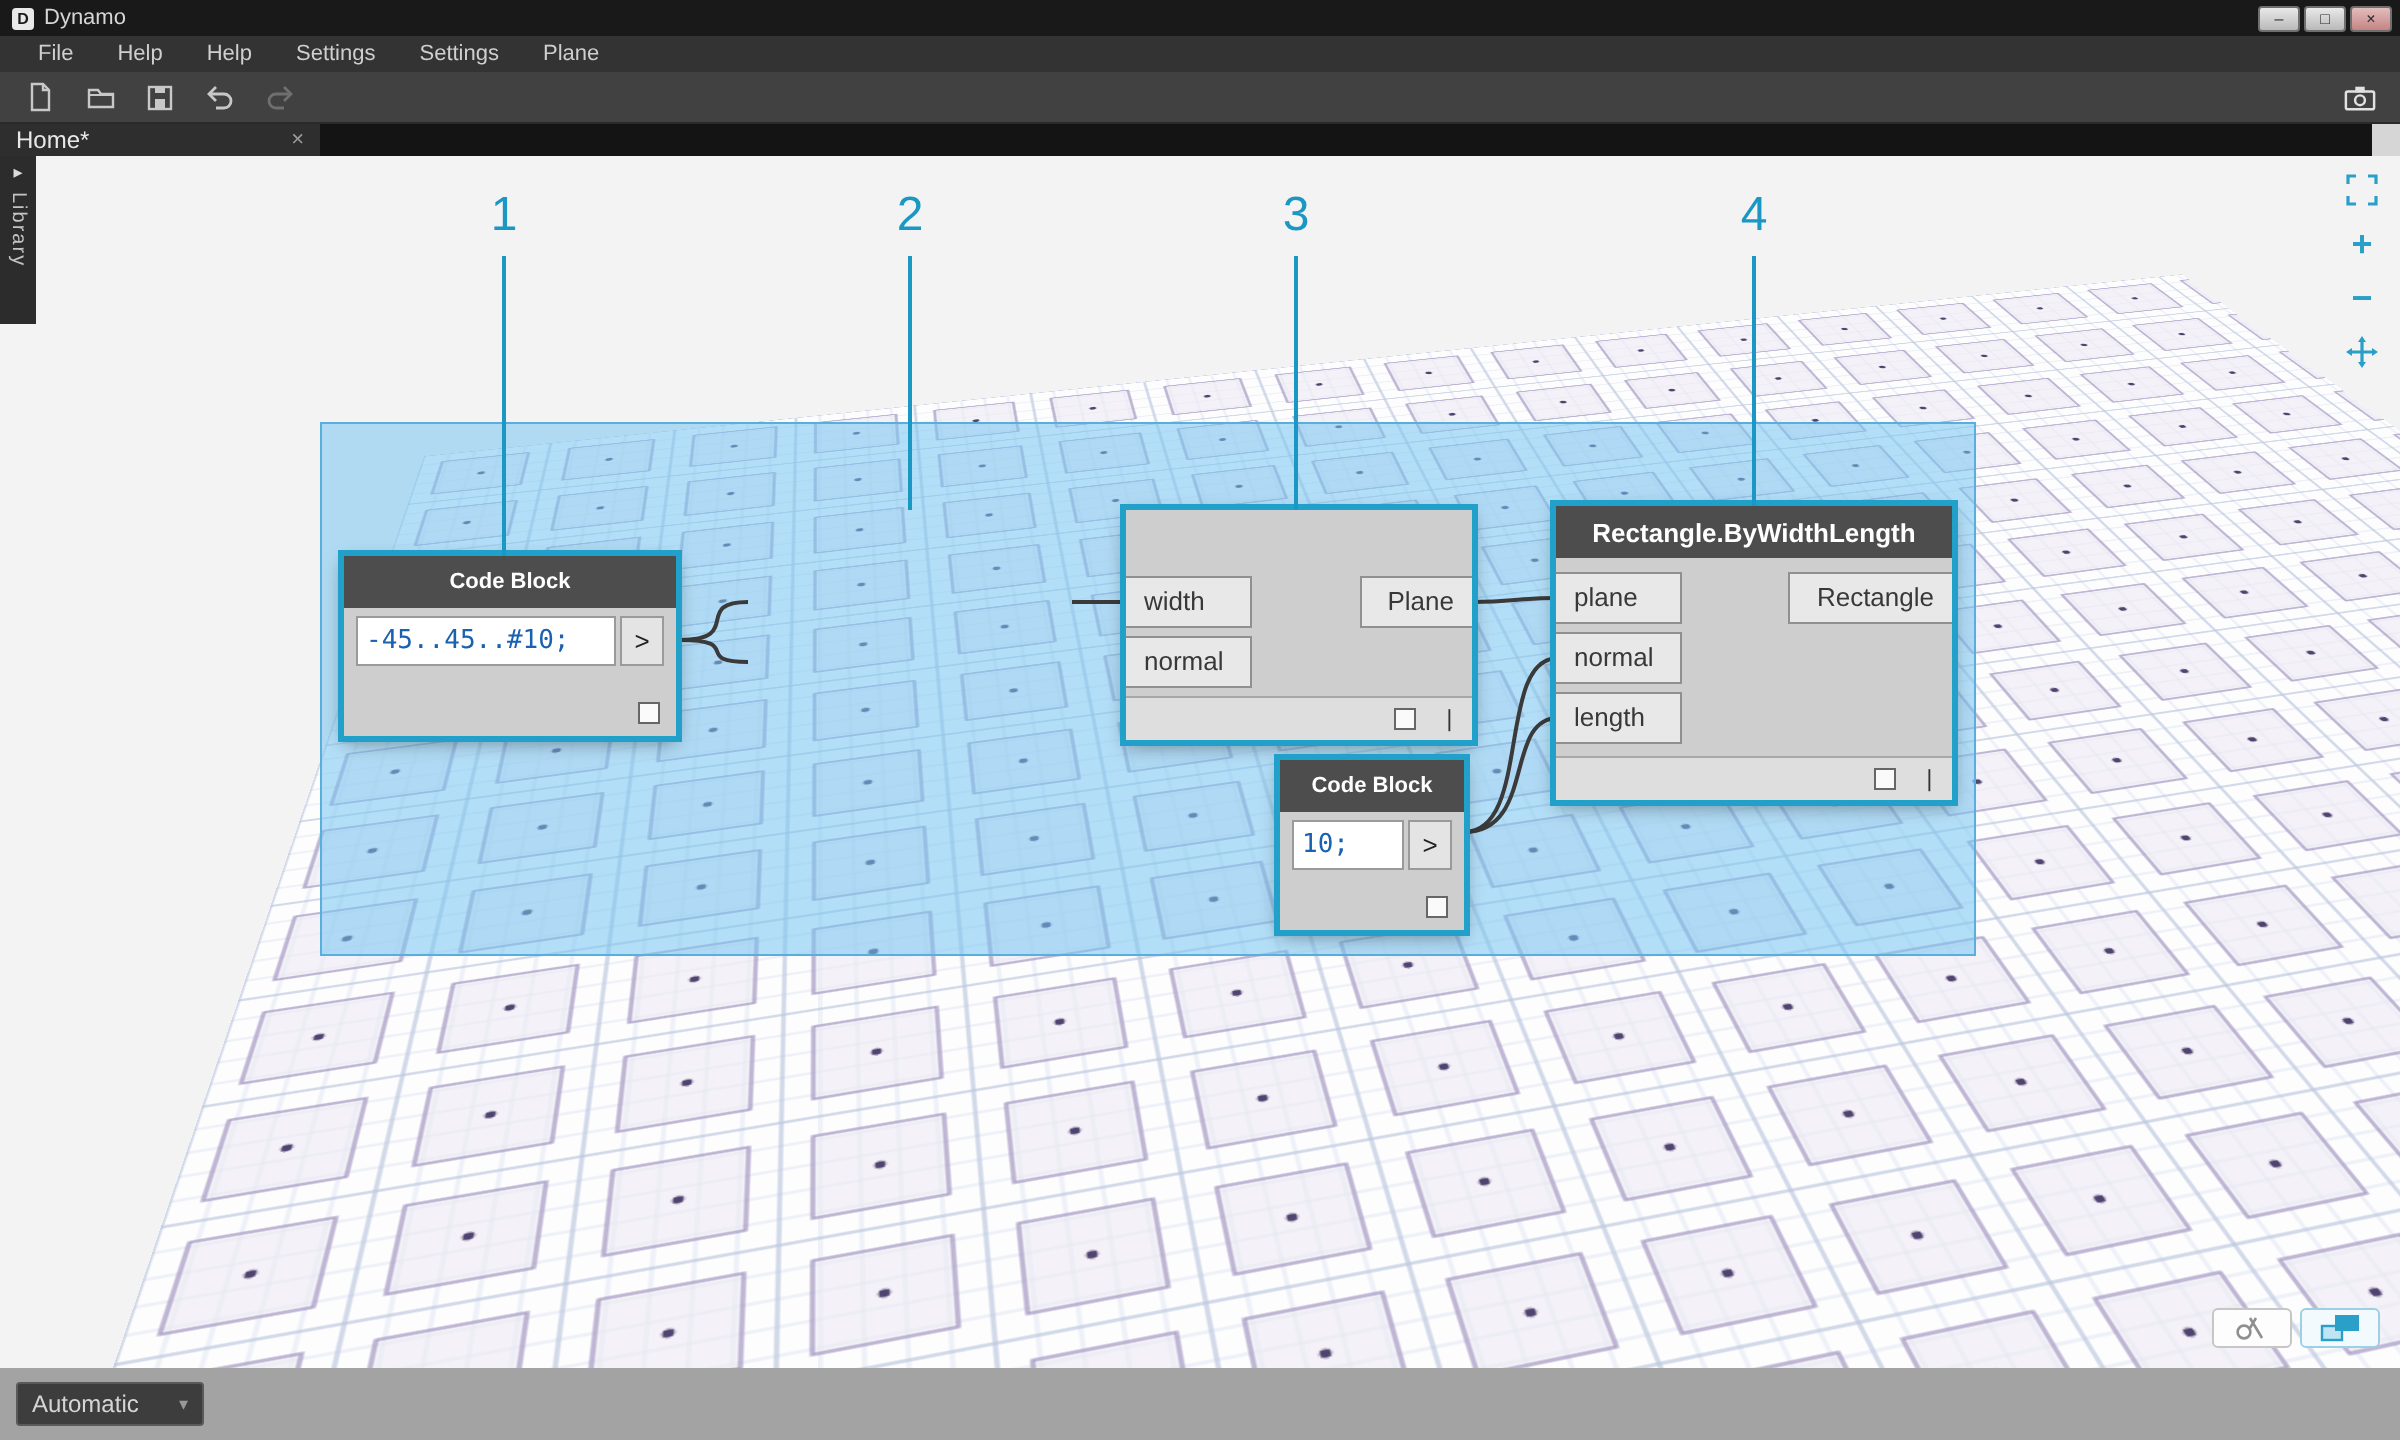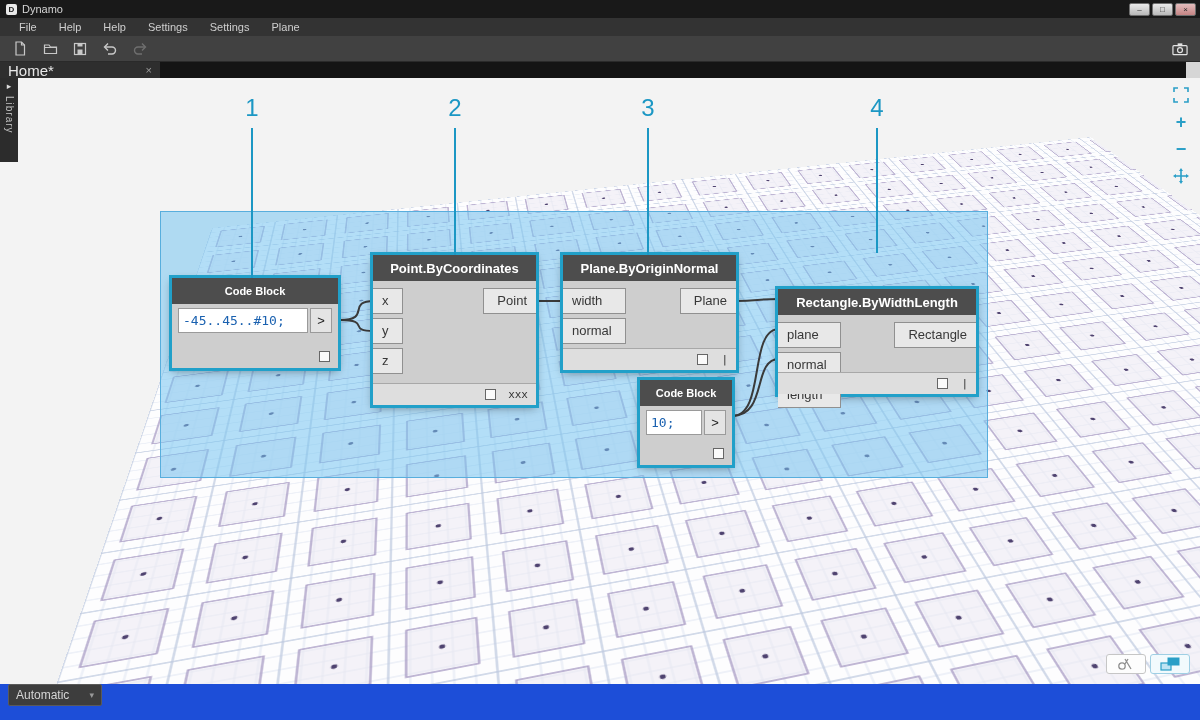--- a/index.html
+++ b/index.html
@@ -23,21 +23,21 @@
 
   
   .toolbar { height: 26px; background: #414141; display: flex; align-items: center; gap: 14px; padding: 0 12px; border-bottom: 1px solid #2a2a2a; }
   .tool-icon { width: 16px; height: 16px; display: flex; align-items: center; justify-content: center; }
   .tool-icon svg { display: block; }
   .toolbar .spacer { flex: 1; }
 
   
   .tabbar { height: 16px; background: #141414; display: flex; align-items: stretch; }
   .tab { width: 160px; background: #2e2e2e; display: flex; align-items: center; padding: 0 8px; }
-  .tab-label { color: #e8e8e8; font-size: 15px; }
+  .tab-label { color: #e8e8e8; font-size: 12px; }
   .tab-close { margin-left: auto; color: #9c9c9c; font-size: 11px; cursor: pointer; }
   .tab-corner { margin-left: auto; width: 14px; background: #d6d6d6; }
 
   
   .workspace { position: relative; width: 1200px; height: 606px; background: #f3f3f3; overflow: hidden; }
 
   .plane-wrap { position: absolute; left: 170px; top: -350px; width: 1300px; height: 1400px;
                 transform: perspective(1200px) rotateX(57deg) rotateZ(-16deg); transform-origin: 50% 50%; }
   .plane-wrap svg { display: block; }
 
@@ -85,21 +85,21 @@
   .zoom-controls { position: absolute; right: 10px; top: 8px; display: flex; flex-direction: column; gap: 9px; align-items: center; }
   .zoom-btn { width: 18px; height: 18px; display: flex; align-items: center; justify-content: center;
               color: #2a9fc7; font-size: 18px; line-height: 18px; cursor: pointer; font-weight: bold; }
 
   .view-buttons { position: absolute; right: 10px; bottom: 10px; display: flex; gap: 4px; }
   .view-btn { width: 40px; height: 20px; background: #fdfdfd; border: 1px solid #c6c6c6; border-radius: 3px;
               display: flex; align-items: center; justify-content: center; cursor: pointer; }
   .view-btn.active { background: #f2fafd; border-color: #9fcfe4; }
 
   
-  .statusbar { height: 36px; background: #1d4ed8; display: flex; padding: 0 8px; }
+  .statusbar { height: 36px; background: #a3a3a3; display: flex; align-items: center; padding: 0 8px; }
   .run-dropdown { width: 94px; height: 22px; background: #3d3d3d; border: 1px solid #5a5a5a; border-radius: 2px;
                   display: flex; align-items: center; justify-content: space-between; padding: 0 7px; cursor: pointer; }
   .run-dropdown .label { color: #d5d5d5; font-size: 12px; }
   .run-dropdown .caret { color: #999; font-size: 9px; }
 </style>
 </head>
 <body>
 
 <div id="app">
 
@@ -209,38 +209,22 @@
       <div class="node-header">Code Block</div>
       <div class="cb-row">
         <div class="cb-code">-45..45..#10;</div>
         <div class="cb-run">&gt;</div>
       </div>
       <div class="cb-footer">
           <div class="checkbox"></div>
         </div>
     </div>
 
-    <div class="node" style="left:373px; top:177px; width:163px; height:150px;">
-      <div class="node-header">Point.ByCoordinates</div>
-      <div class="in-ports">
-        <div class="port in">x</div>
-        <div class="port in">y</div>
-        <div class="port in">z</div>
-      </div>
-      <div class="out-ports">
-        <div class="port out">Point</div>
-      </div>
-      <div class="node-footer">
-        <div class="checkbox"></div>
-        <div class="lacing">xxx</div>
-      </div>
-    </div>
 
     <div class="node" style="left:563px; top:177px; width:173px; height:115px;">
-      <div class="node-header">Plane.ByOriginNormal</div>
       <div class="in-ports">
         <div class="port in">width</div>
         <div class="port in">normal</div>
       </div>
       <div class="out-ports">
         <div class="port out">Plane</div>
       </div>
       <div class="node-footer">
         <div class="checkbox"></div>
         <div class="lacing">|</div>
@@ -251,21 +235,21 @@
       <div class="node-header">Code Block</div>
       <div class="cb-row">
         <div class="cb-code">10;</div>
         <div class="cb-run">&gt;</div>
       </div>
       <div class="cb-footer">
           <div class="checkbox"></div>
         </div>
     </div>
 
-    <div class="node" style="left:778px; top:175px; width:198px; height:105px;margin-top:36px;">
+    <div class="node" style="left:778px; top:175px; width:198px; height:147px;">
       <div class="node-header">Rectangle.ByWidthLength</div>
       <div class="in-ports">
         <div class="port in">plane</div>
         <div class="port in">normal</div>
         <div class="port in">length</div>
       </div>
       <div class="out-ports">
         <div class="port out">Rectangle</div>
       </div>
       <div class="node-footer">

